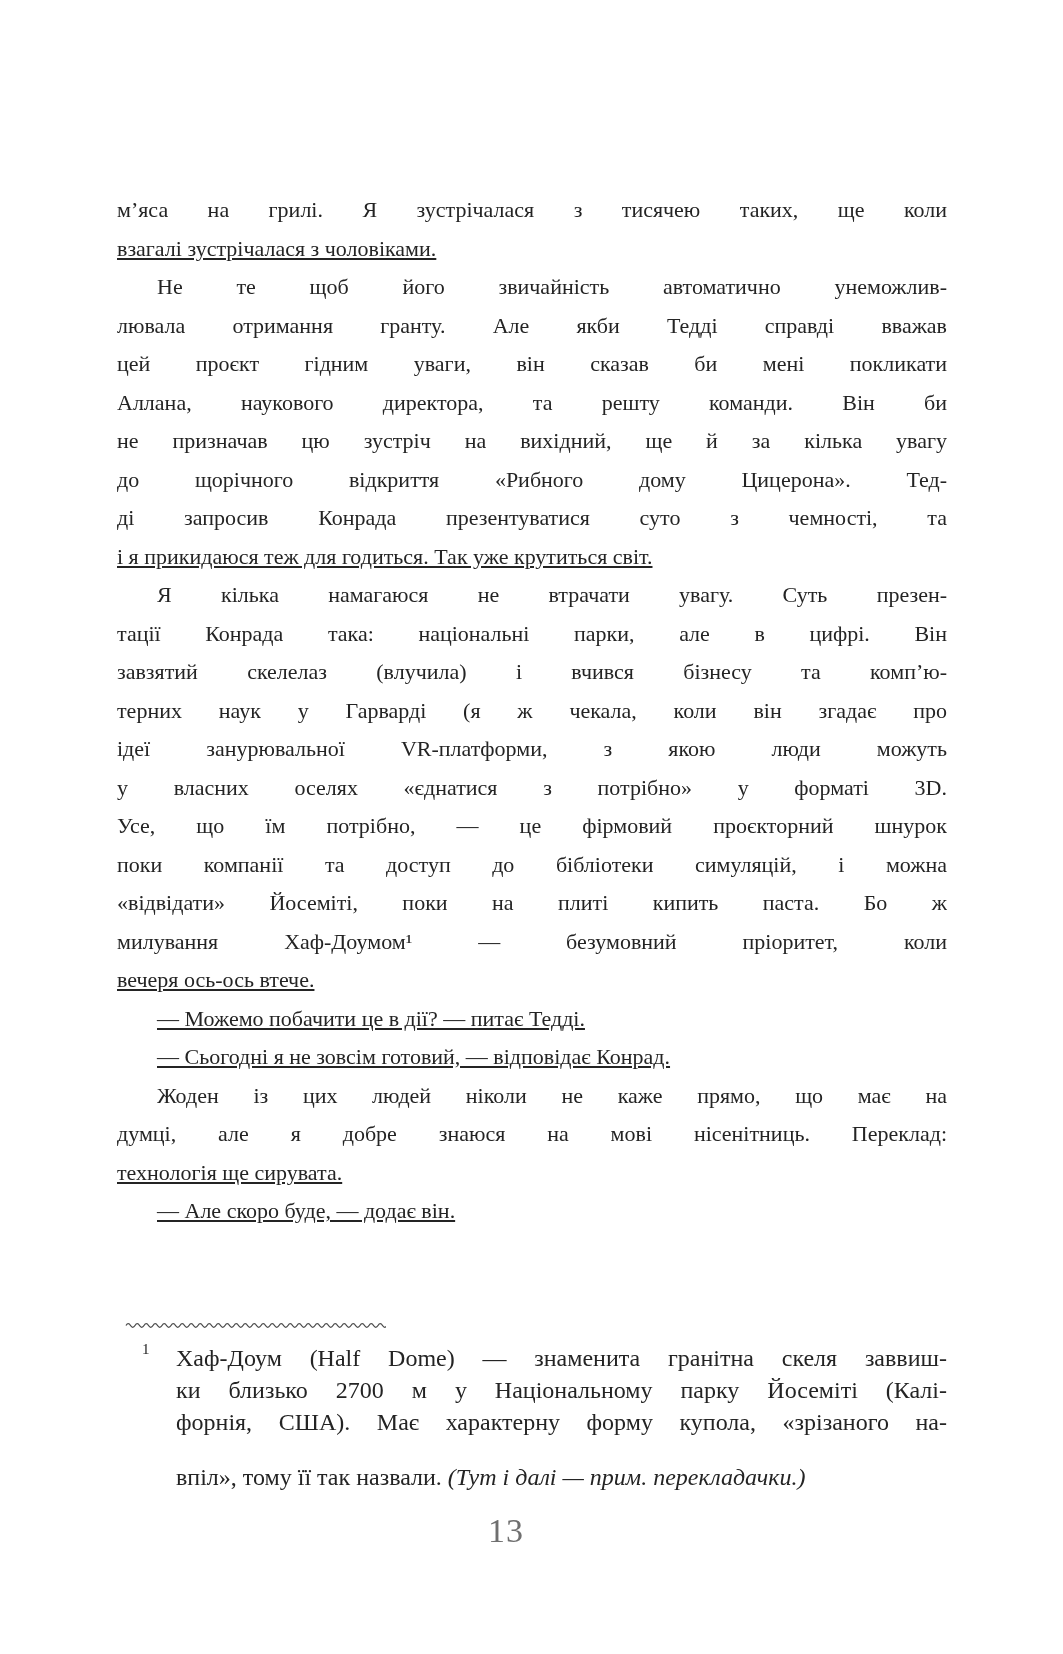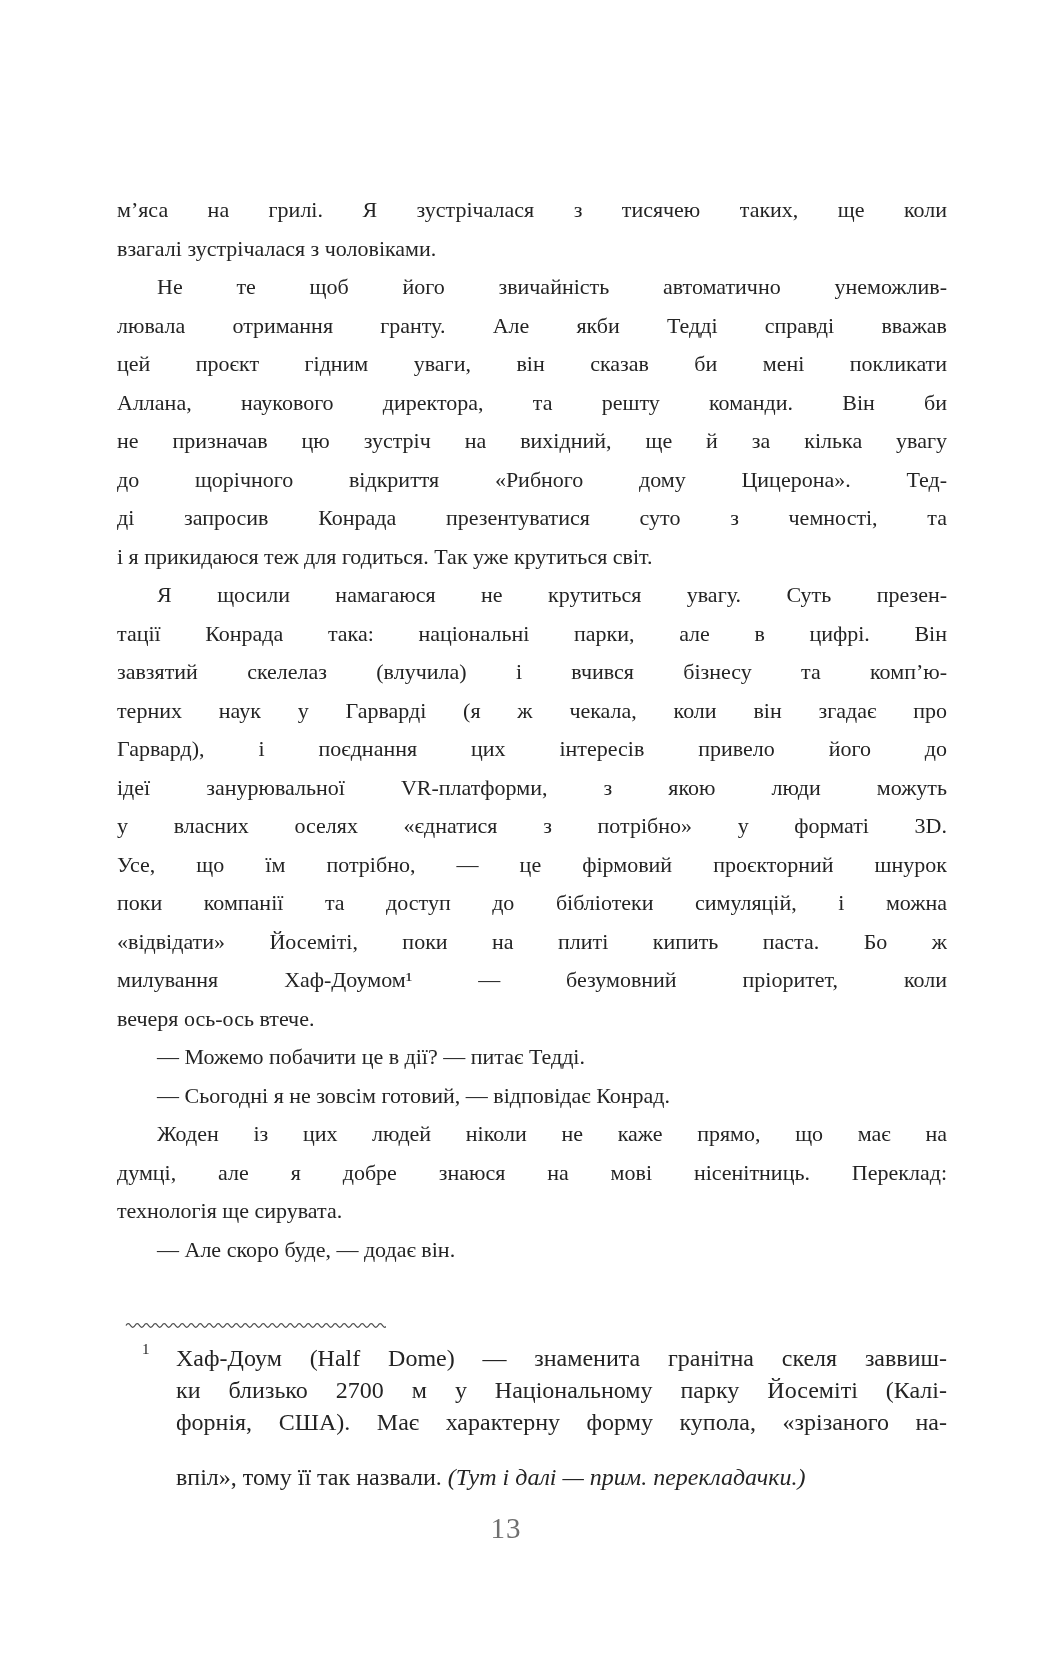--- a/index.html
+++ b/index.html
@@ -23,21 +23,21 @@
     width: 830px;
     font-size: 22px;
     line-height: 38.5px;
     color: #242424;
   }
   .line {
     text-align: justify;
     text-align-last: justify;
     white-space: normal;
   }
-  .line.last { text-align-last: left; }
+  .line.last { text-align-last: left; text-decoration: underline; }
   .line.indent { text-indent: 40px; }
 
   
   .fn-sep {
     position: absolute;
     left: 125px;
     top: 1321px;
     display: block;
   }
 
@@ -65,46 +65,45 @@
   .fn-line.last { text-align-last: left; margin-top: 23px; }
   .fn-line .it { font-style: italic; }
 
   
   .page-number {
     position: absolute;
     left: 0;
     top: 1512px;
     width: 1012px;
     text-align: center;
-    font-size: 29px;
+    font-size: 34px;
     color: #6f6f6f;
     letter-spacing: 1px;
   }
 </style>
 </head>
 <body>
 
 <main class="page">
 
   <section class="body-text" id="body-lines">
       <div class="line">м’яса на грилі. Я зустрічалася з тисячею таких, ще коли</div>
       <div class="line last">взагалі зустрічалася з чоловіками.</div>
       <div class="line indent">Не те щоб його звичайність автоматично унеможлив-</div>
       <div class="line">лювала отримання гранту. Але якби Тедді справді вважав</div>
       <div class="line">цей проєкт гідним уваги, він сказав би мені покликати</div>
       <div class="line">Аллана, наукового директора, та решту команди. Він би</div>
       <div class="line">не призначав цю зустріч на вихідний, ще й за кілька увагу</div>
       <div class="line">до щорічного відкриття «Рибного дому Цицерона». Тед-</div>
       <div class="line">ді запросив Конрада презентуватися суто з чемності, та</div>
       <div class="line last">і я прикидаюся теж для годиться. Так уже крутиться світ.</div>
-      <div class="line indent">Я щосили намагаюся не крутиться увагу. Суть презен-</div>
+      <div class="line indent">Я кілька намагаюся не втрачати увагу. Суть презен-</div>
       <div class="line">тації Конрада така: національні парки, але в цифрі. Він</div>
       <div class="line">завзятий скелелаз (влучила) і вчився бізнесу та комп’ю-</div>
       <div class="line">терних наук у Гарварді (я ж чекала, коли він згадає про</div>
-      <div class="line">Гарвард), і поєднання цих інтересів привело його до</div>
       <div class="line">ідеї занурювальної VR-платформи, з якою люди можуть</div>
       <div class="line">у власних оселях «єднатися з потрібно» у форматі 3D.</div>
       <div class="line">Усе, що їм потрібно, — це фірмовий проєкторний шнурок</div>
       <div class="line">поки компанії та доступ до бібліотеки симуляцій, і можна</div>
       <div class="line">«відвідати» Йосеміті, поки на плиті кипить паста. Бо ж</div>
       <div class="line">милування Хаф-Доумом¹ — безумовний пріоритет, коли</div>
       <div class="line last">вечеря ось-ось втече.</div>
       <div class="line indent last">— Можемо побачити це в дії? — питає Тедді.</div>
       <div class="line indent last">— Сьогодні я не зовсім готовий, — відповідає Конрад.</div>
       <div class="line indent">Жоден із цих людей ніколи не каже прямо, що має на</div>

